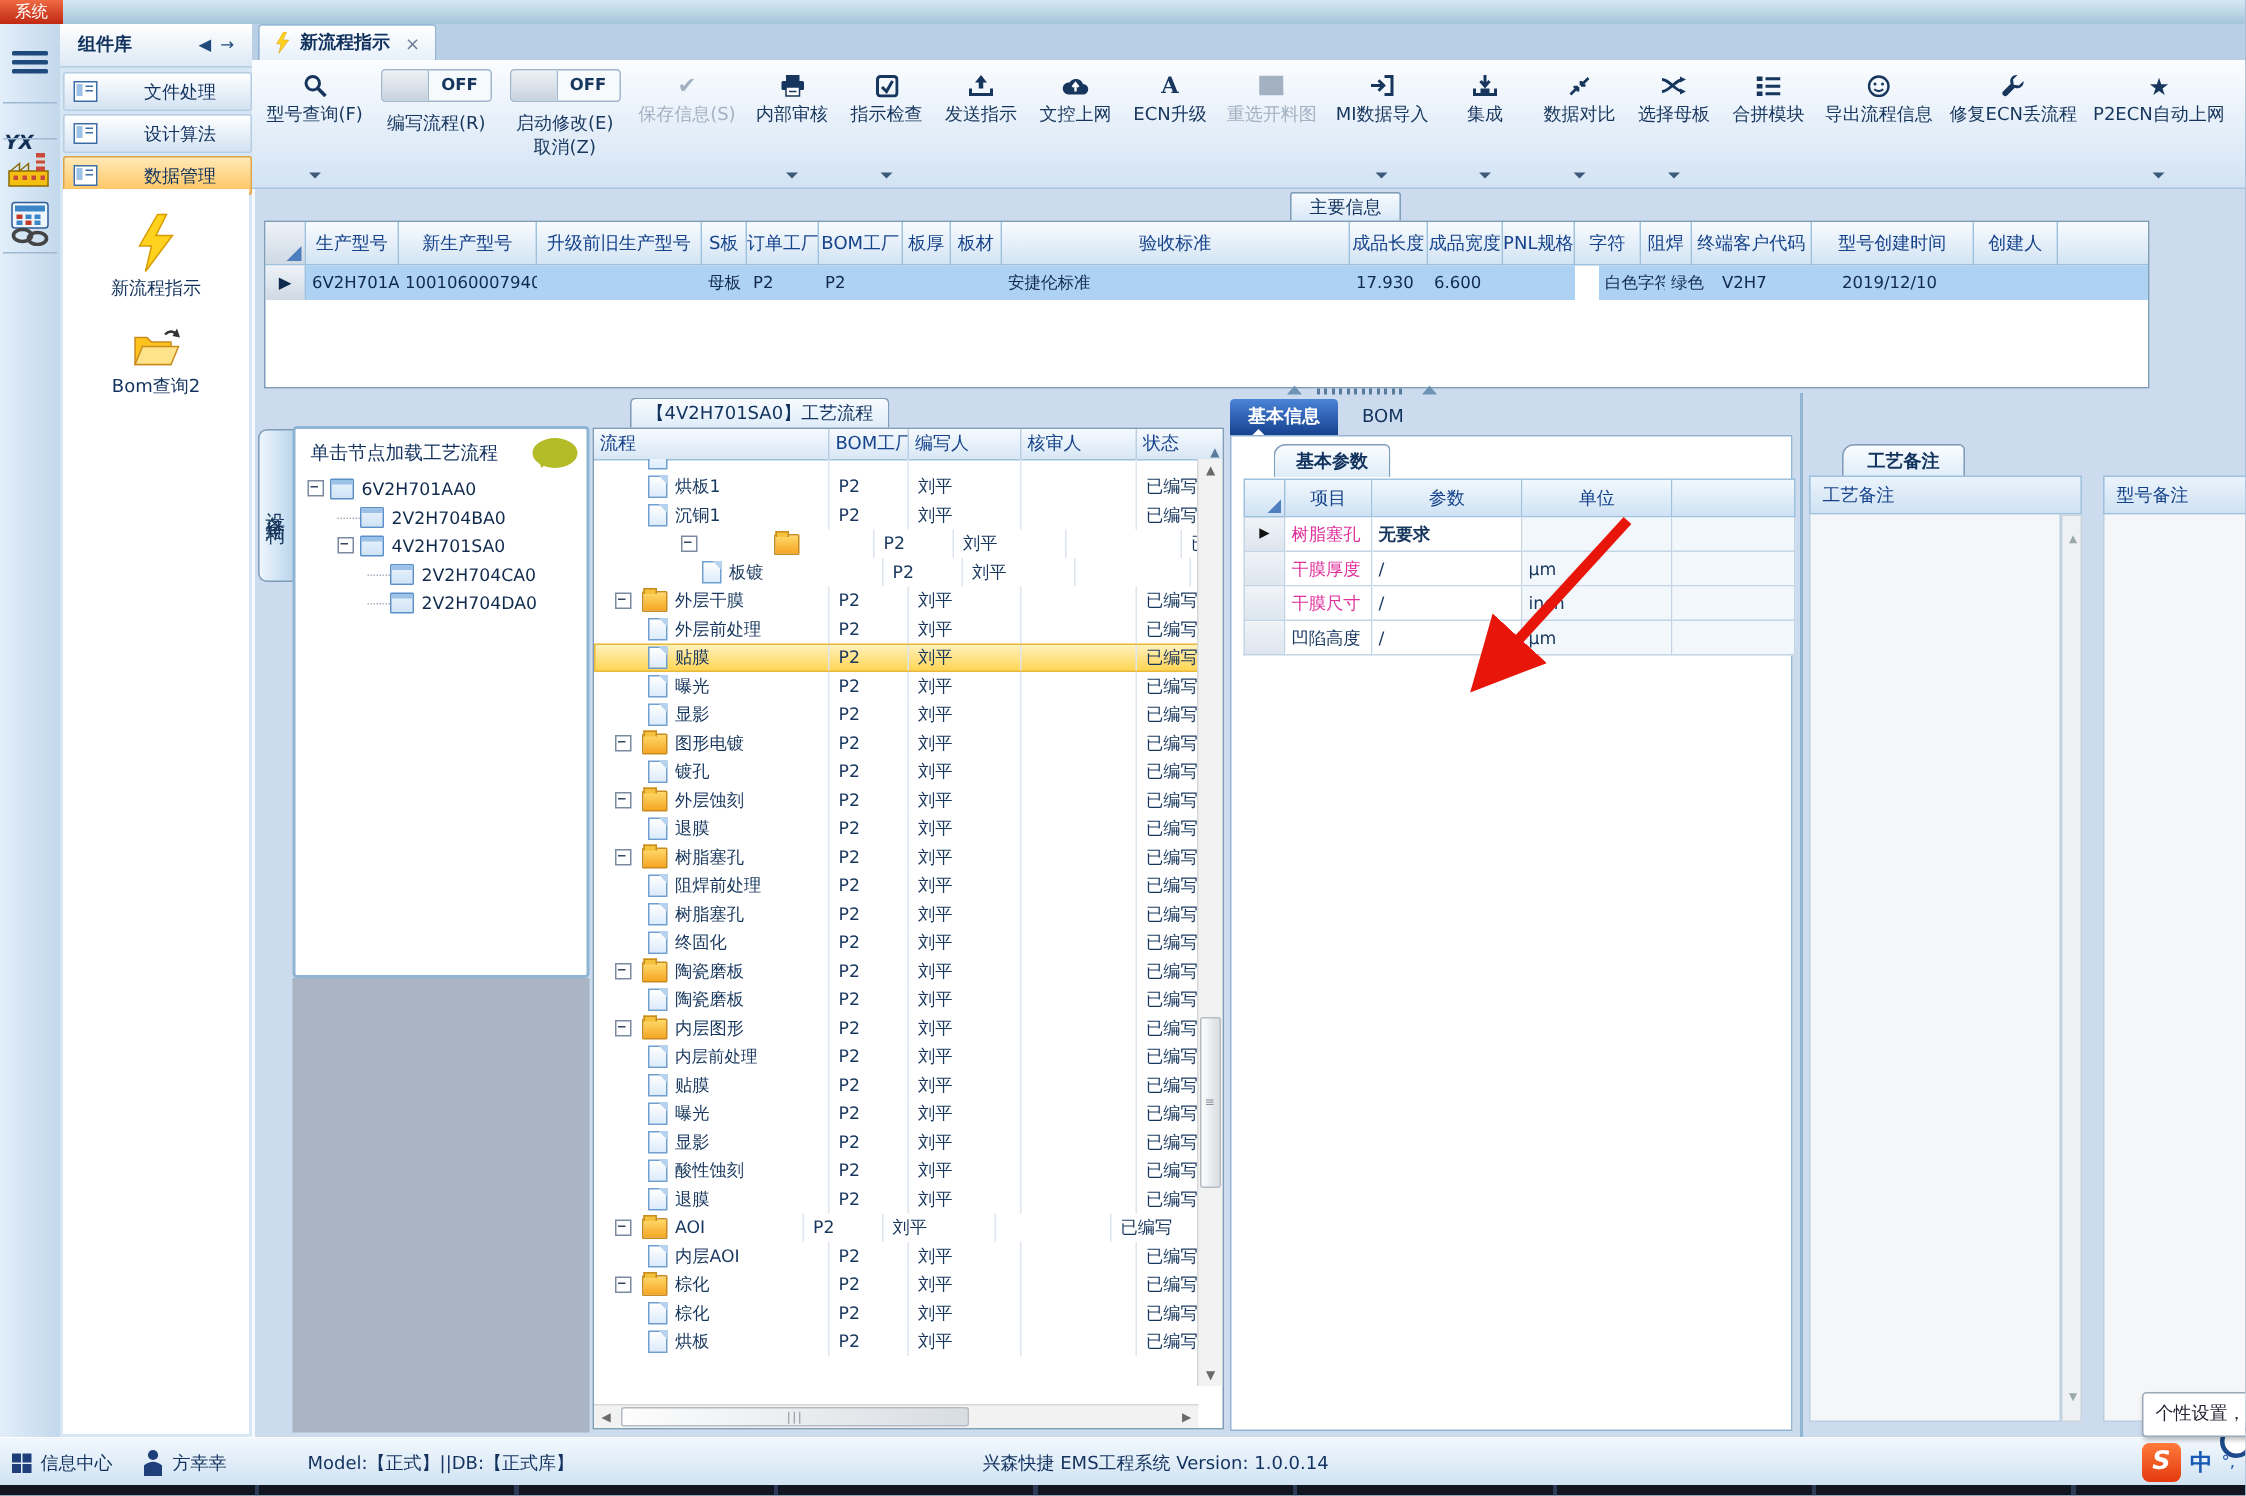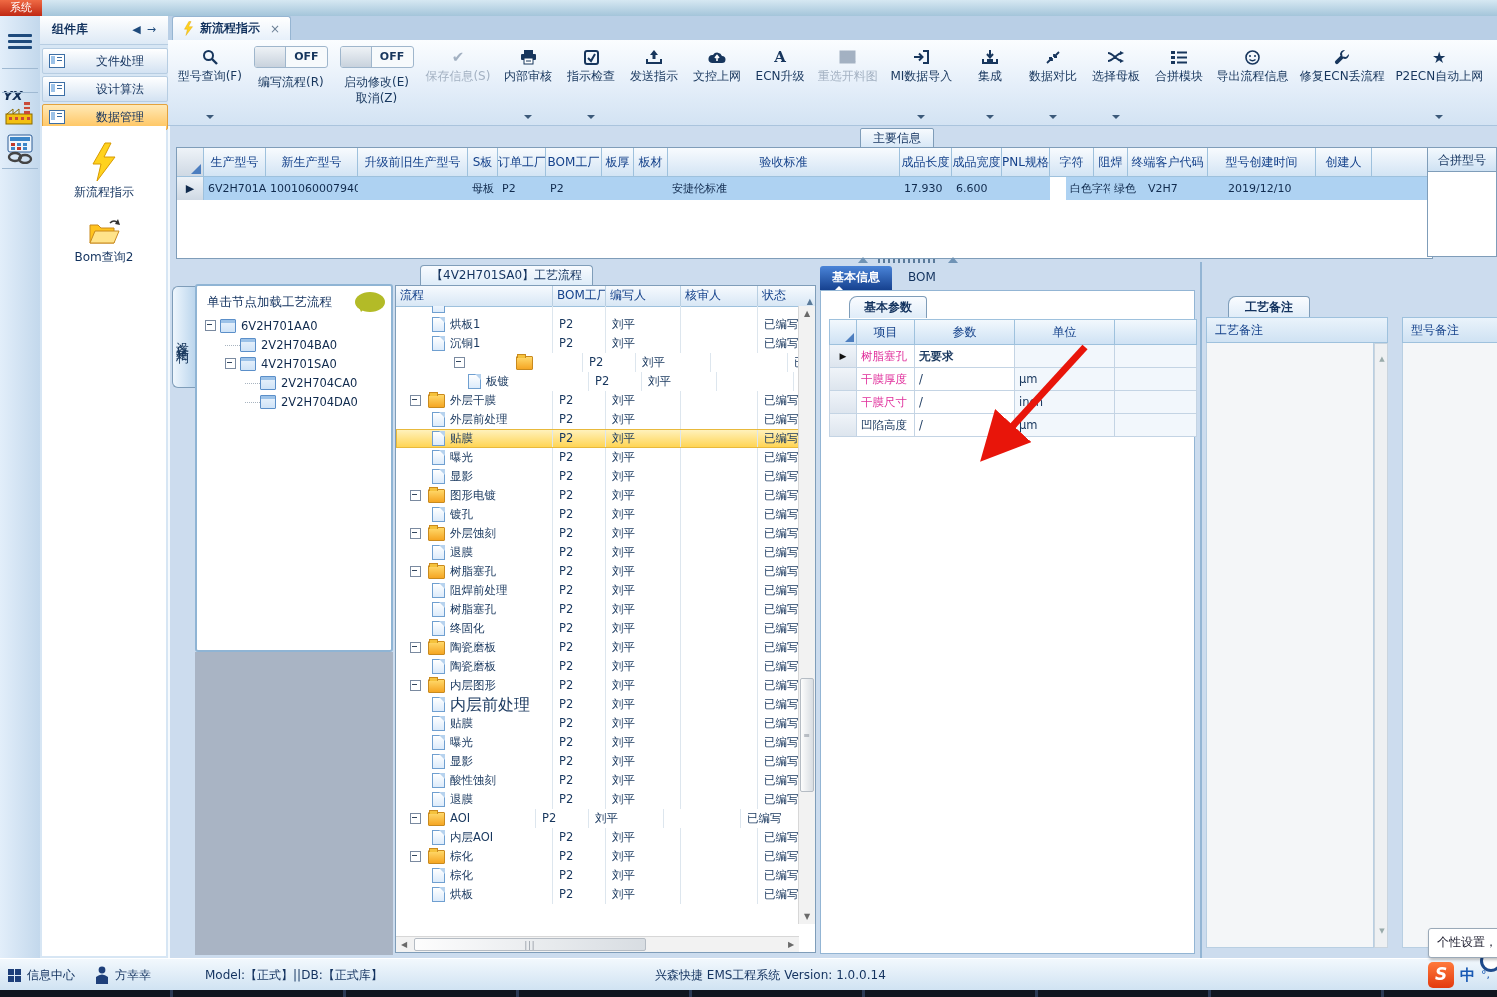--- a/index.html
+++ b/index.html
@@ -487,24 +487,20 @@
           <div class="mcell" style="width: 50px; flex: 0 0 auto;">6.600</div>
           <div class="mcell" style="width: 48px; flex: 0 0 auto;"></div>
           <div class="mcell" style="width: 44px; flex: 0 0 auto; margin-left: 16px;">白色字符</div>
           <div class="mcell" style="width: 34px; flex: 0 0 auto;">绿色</div>
           <div class="mcell" style="width: 80px; flex: 0 0 auto;">V2H7</div>
           <div class="mcell" style="width: 108px; flex: 0 0 auto;">2019/12/10</div>
           <div class="mcell" style="width: 56px; flex: 0 0 auto;"></div>
           <div class="mcell" style="flex: 1 1 0%;"></div>
         </div>
       </div>
-    <div class="abs merge-panel">
-      <div class="abs merge-head">合拼型号</div>
-      <div class="abs merge-body"></div>
-    </div>
   </div>
 
   <div class="abs bottom-sec">
 
     <div class="abs vtab">设备结构</div>
 
     <div class="abs tree-panel">
       <div class="tree-head">
         <span class="tree-hint">单击节点加载工艺流程</span>
         <span class="bubble"></span>
@@ -784,21 +780,21 @@
             </div>
             <div class="pcell" style="width: 53px; flex: 0 0 auto; padding-left: 6px; font-size: 11.5px;">P2</div>
             <div class="pcell" style="width: 75px; flex: 0 0 auto; padding-left: 6px; font-size: 11.5px;">刘平</div>
             <div class="pcell" style="width: 77px; flex: 0 0 auto; padding-left: 6px; font-size: 11.5px;"></div>
             <div class="pcell" style="flex: 1 1 0%; border-right: none; padding-left: 6px; font-size: 11.5px;">已编写</div>
           </div>
           <div class="prow">
             <div class="pcell flow" style="width: 157px; flex: 0 0 auto;">
               <span style="display: inline-block; flex: 0 0 auto; width: 36px;"></span>
               <span class="page-ico"></span>
-              <span style="font-size: 16px;">内层前处理</span>
+              <span style="font-size: 11px;">内层前处理</span>
             </div>
             <div class="pcell" style="width: 53px; flex: 0 0 auto; padding-left: 6px; font-size: 11.5px;">P2</div>
             <div class="pcell" style="width: 75px; flex: 0 0 auto; padding-left: 6px; font-size: 11.5px;">刘平</div>
             <div class="pcell" style="width: 77px; flex: 0 0 auto; padding-left: 6px; font-size: 11.5px;"></div>
             <div class="pcell" style="flex: 1 1 0%; border-right: none; padding-left: 6px; font-size: 11.5px;">已编写</div>
           </div>
           <div class="prow">
             <div class="pcell flow" style="width: 157px; flex: 0 0 auto;">
               <span style="display: inline-block; flex: 0 0 auto; width: 36px;"></span>
               <span class="page-ico"></span>

